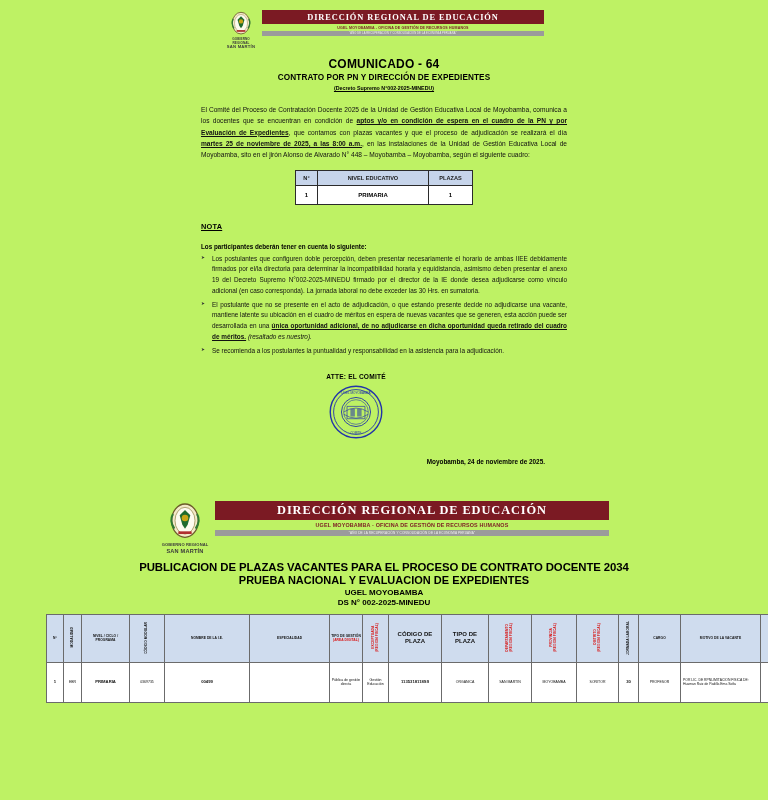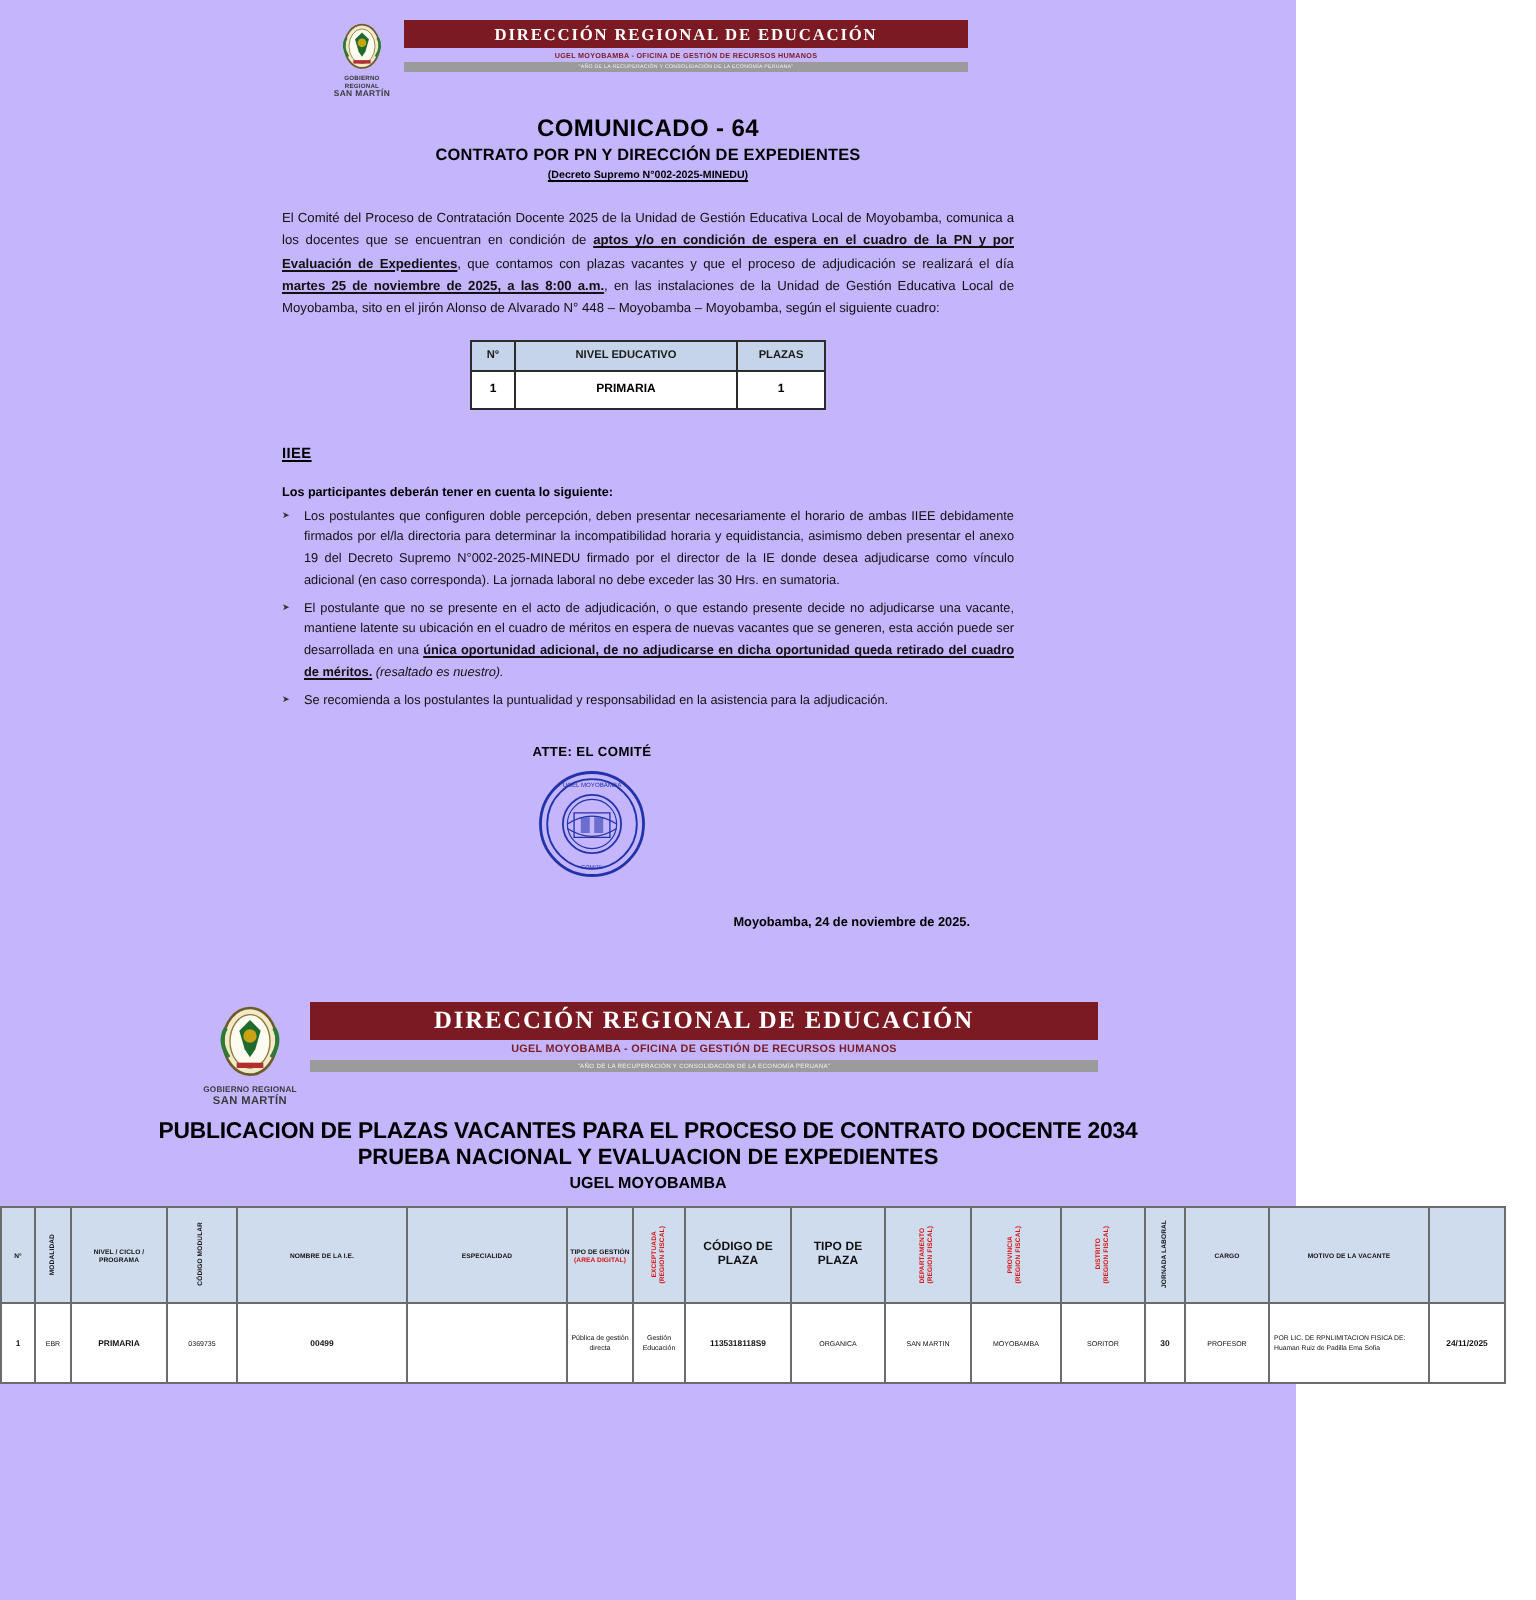--- a/index.html
+++ b/index.html
@@ -4,24 +4,24 @@
 <style>
   * { box-sizing: border-box; }
   html, body {
     margin: 0; padding: 0;
     width: 768px;
     background: #ffffff;
     font-family: "Liberation Sans", sans-serif;
     color: #000;
   }
   .page {
-    width: 648px;
+    width: 768px;
     min-height: 800px;
     position: relative;
-    background: #c4b5fd;
+    background: #bef264;
   }
 
   
   .letterhead {
     display: flex;
     align-items: stretch;
     gap: 4px;
   }
   .lh-crest {
     width: 46px;
@@ -336,21 +336,21 @@
         </thead>
         <tbody>
           <tr>
             <td>1</td>
             <td>PRIMARIA</td>
             <td>1</td>
           </tr>
         </tbody>
       </table>
 
-      <div class="nota-head">IIEE</div>
+      <div class="nota-head">NOTA</div>
       <div class="nota-lead">Los participantes deberán tener en cuenta lo siguiente:</div>
 
       <ul class="bullets">
         <li><span>Los postulantes que configuren doble percepción, deben presentar necesariamente el horario de ambas IIEE debidamente firmados por el/la directoria para determinar la incompatibilidad horaria y equidistancia, asimismo deben presentar el anexo 19 del Decreto Supremo N°002-2025-MINEDU firmado por el director de la IE donde desea adjudicarse como vínculo adicional (en caso corresponda). La jornada laboral no debe exceder las 30 Hrs. en sumatoria.</span></li>
         <li><span>El postulante que no se presente en el acto de adjudicación, o que estando presente decide no adjudicarse una vacante, mantiene latente su ubicación en el cuadro de méritos en espera de nuevas vacantes que se generen, esta acción puede ser desarrollada en una </span><b class="u">única oportunidad adicional, de no adjudicarse en dicha oportunidad queda retirado del cuadro de méritos.</b><i> (resaltado es nuestro).</i></li>
         <li><span>Se recomienda a los postulantes la puntualidad y responsabilidad en la asistencia para la adjudicación.</span></li>
       </ul>
 
       <div class="atte">ATTE: EL COMITÉ</div>
       <div class="seal-zone">
@@ -392,20 +392,21 @@
       <div class="lh-bars">
         <div class="lh-red">DIRECCIÓN REGIONAL DE EDUCACIÓN</div>
         <div class="lh-sub">UGEL MOYOBAMBA - OFICINA DE GESTIÓN DE RECURSOS HUMANOS</div>
         <div class="lh-gray">"AÑO DE LA RECUPERACIÓN Y CONSOLIDACIÓN DE LA ECONOMÍA PERUANA"</div>
       </div>
     </div>
 
     <div class="pub-t1">PUBLICACION DE PLAZAS VACANTES PARA EL PROCESO DE CONTRATO DOCENTE 2034</div>
     <div class="pub-t2">PRUEBA NACIONAL Y EVALUACION DE EXPEDIENTES</div>
     <div class="pub-t3">UGEL MOYOBAMBA</div>
+    <div class="pub-t4">DS N° 002-2025-MINEDU</div>
 
     <div class="vac-wrap">
       <table class="vac">
         <colgroup>
           <col class="c-n">
             <col class="c-mod">
             <col class="c-niv">
             <col class="c-cod">
             <col class="c-nom">
           <col class="c-esp">

